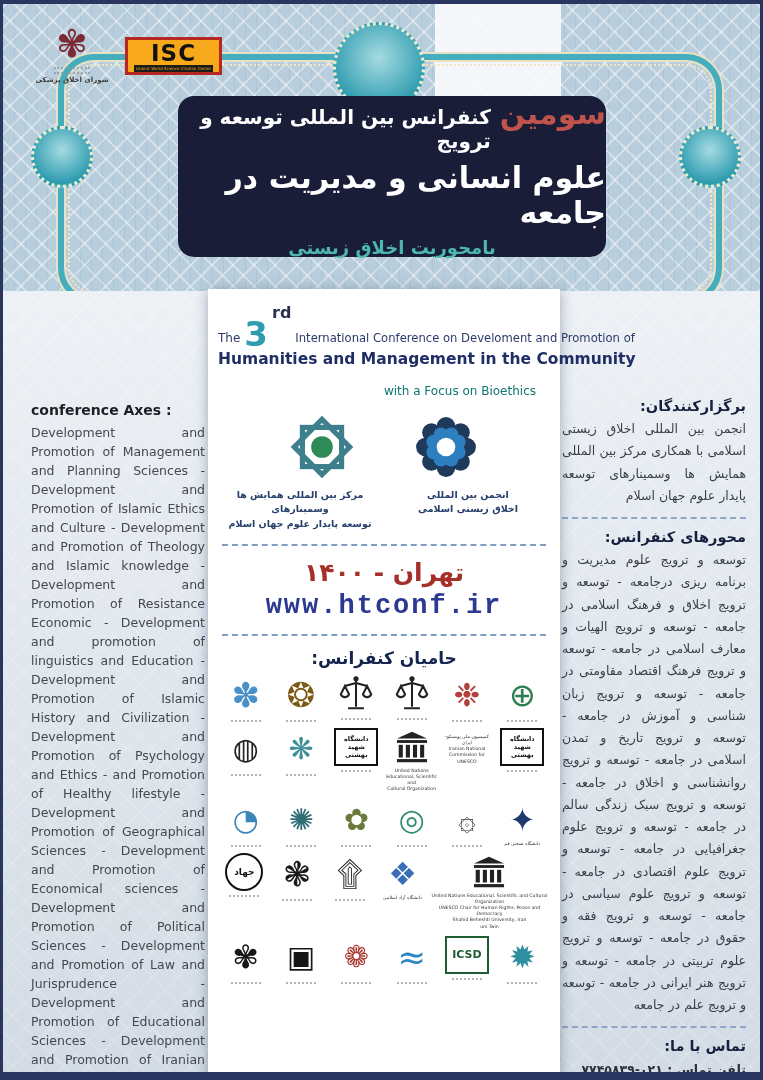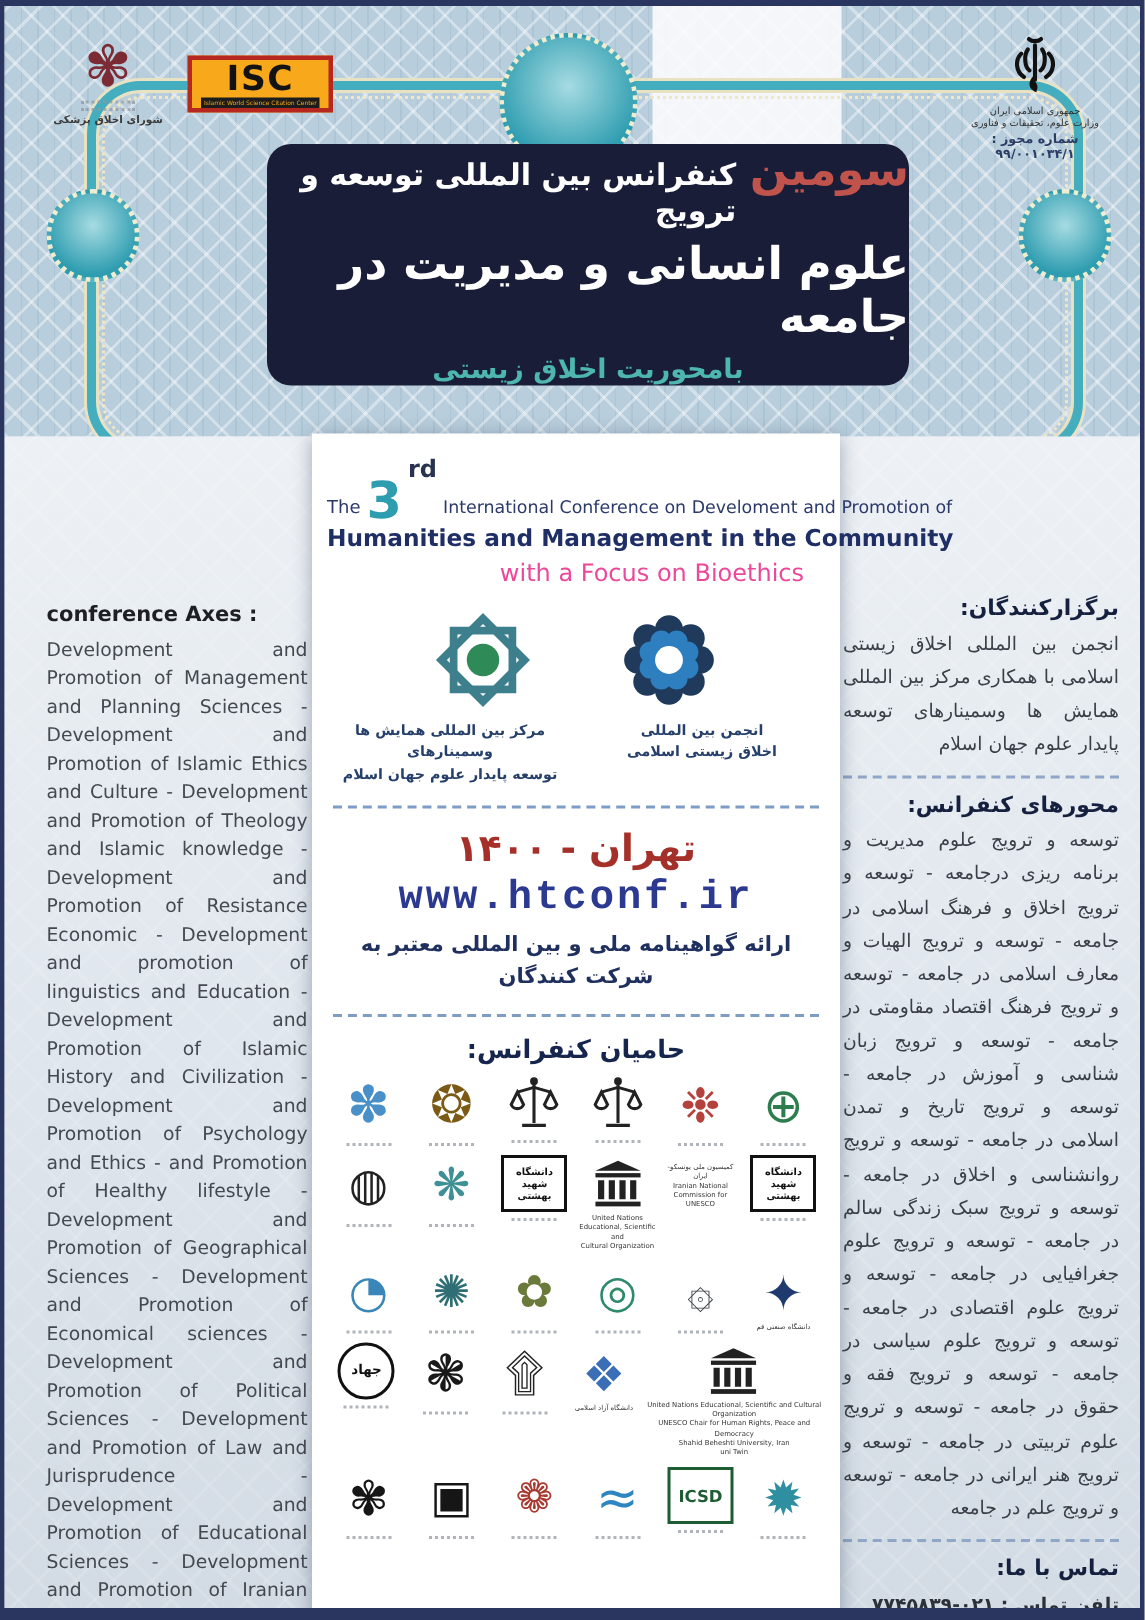--- a/index.html
+++ b/index.html
@@ -54,21 +54,21 @@
   .contact-line{font-size:12.5px;line-height:1.9;color:#2c3038;font-weight:bold;}
   
   .card{position:absolute;left:205px;top:285px;width:352px;height:788px;background:#fff;z-index:6;
     box-shadow:0 2px 12px rgba(40,60,90,.4);box-sizing:border-box;padding:14px 10px 8px;text-align:center;}
   .tb-row{display:flex;align-items:flex-end;justify-content:space-between;gap:4px;color:#2b3a6b;}
   .tb-the{font-size:12px;padding-bottom:3px;}
   .tb-num{font-size:34px;font-weight:bold;color:#2e9db0;line-height:28px;}
   .tb-ord{font-size:16px;font-weight:bold;color:#28344f;align-self:flex-start;}
   .tb-l1{font-size:11.6px;white-space:nowrap;padding-bottom:3px;margin-top:28px;}
   .tb-l2{font-size:15.5px;font-weight:bold;color:#1f2f66;white-space:nowrap;margin-top:2px;}
-  .tb-l3{font-size:16px;color:#ec4899;text-align:right;padding-right:14px;margin-top:4px;}
+  .tb-l3{font-size:12px;color:#0f766e;text-align:right;padding-right:14px;margin-top:16px;}
   .org-row{display:flex;justify-content:center;gap:58px;margin-top:16px;}
   .org-svg{width:66px;height:66px;}
   .org-caps{display:flex;justify-content:center;gap:18px;margin-top:8px;direction:rtl;}
   .org-cap{width:150px;font-size:9.5px;font-weight:bold;color:#26406b;line-height:1.5;}
   .dash{border:none;border-top:2px dashed #7f9cc4;margin:13px 4px 0;}
   .city{font-size:25px;font-weight:bold;color:#a5302a;margin-top:12px;direction:rtl;}
   .url{font-size:27px;font-weight:bold;color:#2b3990;letter-spacing:2px;margin-top:4px;font-family:Liberation Mono, monospace;}
   .cert{font-size:14px;font-weight:bold;color:#1f2f5e;direction:rtl;line-height:1.55;margin-top:6px;}
   .sp-head{font-size:17px;font-weight:bold;color:#15254d;direction:rtl;margin-top:12px;}
   .sp-grid{margin-top:6px;}
@@ -166,28 +166,20 @@
     <div class="squig"></div>
     <div class="squig"></div>
     <div class="med-cap">شورای اخلاق پزشکی</div>
   </div>
 
   <div class="isc">
     <div class="isc-main">ISC</div>
     <div class="isc-sub">Islamic World Science Citation Center</div>
   </div>
 
-  <div class="iran-block">
-    <svg class="iran-svg">
-        <use href="#sym-iran" xlink:href="#sym-iran"></use>
-      </svg>
-    <div class="iran-l">جمهوری اسلامی ایران</div>
-    <div class="iran-l">وزارت علوم، تحقیقات و فناوری</div>
-    <div class="iran-lic">شماره مجوز : ۹۹/۰۰۱۰۳۴/۱</div>
-  </div>
 
   <div class="banner">
     <div class="banner-l1">
       <span class="banner-third">سومین</span>
       <span>کنفرانس بین المللی توسعه و ترویج</span>
     </div>
     <div class="banner-l2">علوم انسانی و مدیریت در جامعه</div>
     <div class="banner-l3">بامحوریت اخلاق زیستی</div>
   </div>
 
@@ -235,24 +227,20 @@
       </div>
       <div class="org-cap">
         <div>مرکز بین المللی همایش ها وسمینارهای</div>
         <div>توسعه پایدار علوم جهان اسلام</div>
       </div>
     </div>
 
     <hr class="dash">
     <div class="city">تهران - ۱۴۰۰</div>
     <div class="url">www.htconf.ir</div>
-    <div class="cert">
-      <div>ارائه گواهینامه ملی و بین المللی معتبر به</div>
-      <div>شرکت کنندگان</div>
-    </div>
     <hr class="dash">
     <div class="sp-head">حامیان کنفرانس:</div>
     <div class="sp-grid">
         <div class="sp-row">
           <div class="sp-item">
             <div class="sp-glyph" style="color: rgb(74, 144, 200); font-size: 34px;">✽</div>
             <div class="squig"></div>
           </div>
           <div class="sp-item">
             <div class="sp-glyph" style="color: rgb(122, 90, 20); font-size: 34px;">❂</div>

